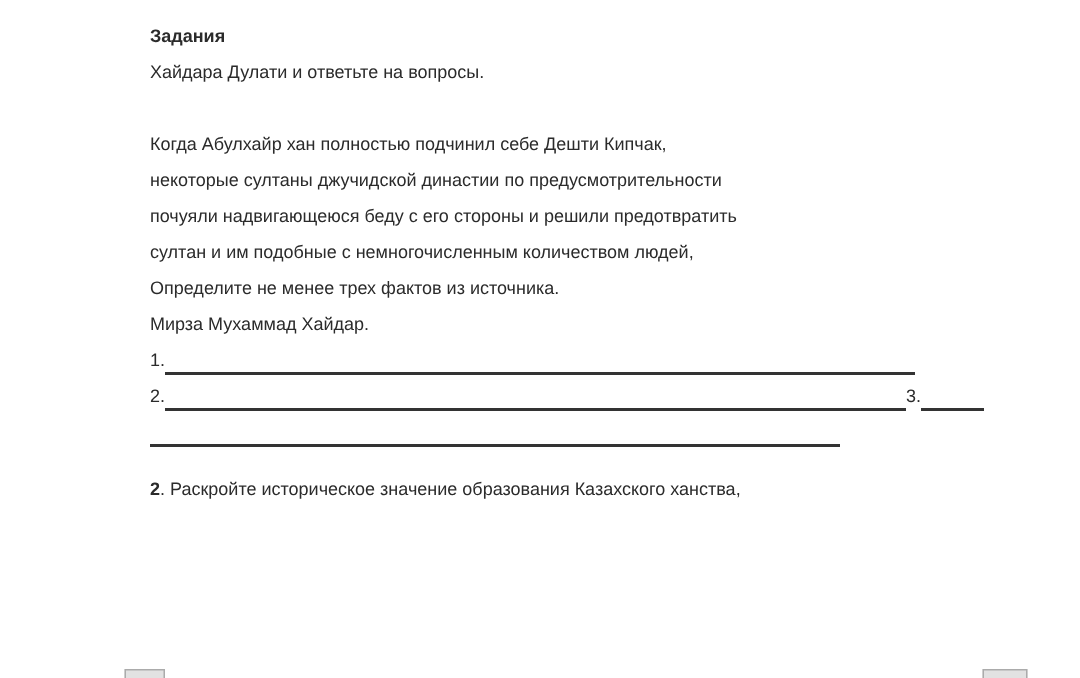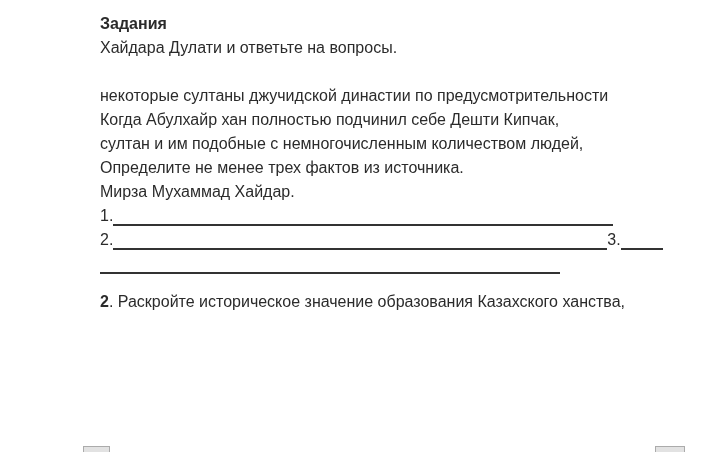--- a/index.html
+++ b/index.html
@@ -7,21 +7,21 @@
     padding: 0;
     background: #ffffff;
   }
   .page {
     position: relative;
     width: 720px;
     height: 452px;
     background: #ffffff;
     overflow: hidden;
     font-family: "Liberation Sans", sans-serif;
-    font-size: 16px;
+    font-size: 12px;
     line-height: 24px;
     color: #2b2b2b;
     -webkit-font-smoothing: antialiased;
   }
   .content {
     position: absolute;
     left: 100px;
     top: 12px;
     width: 572px;
   }
@@ -65,22 +65,23 @@
 
 <div class="page">
   <div class="content">
 
     <div class="t-line bold">Задания</div>
 
     <div class="t-line">Хайдара Дулати и ответьте на вопросы.</div>
 
     <div class="spacer-line"></div>
 
+    <div class="t-line">Когда Абулхайр хан полностью подчинил себе Дешти Кипчак,</div>
     <div class="t-line">некоторые султаны джучидской династии по предусмотрительности</div>
-    <div class="t-line">Когда Абулхайр хан полностью подчинил себе Дешти Кипчак,</div>
+    <div class="t-line">почуяли надвигающеюся беду с его стороны и решили предотвратить</div>
     <div class="t-line">султан и им подобные с немногочисленным количеством людей,</div>
     <div class="t-line">Определите не менее трех фактов из источника.</div>
 
     <div class="t-line">Мирза Мухаммад Хайдар.</div>
 
     <div class="blank-row">
       <span class="blank-label">1.</span>
       <span class="blank-line w-1"></span>
     </div>
 

